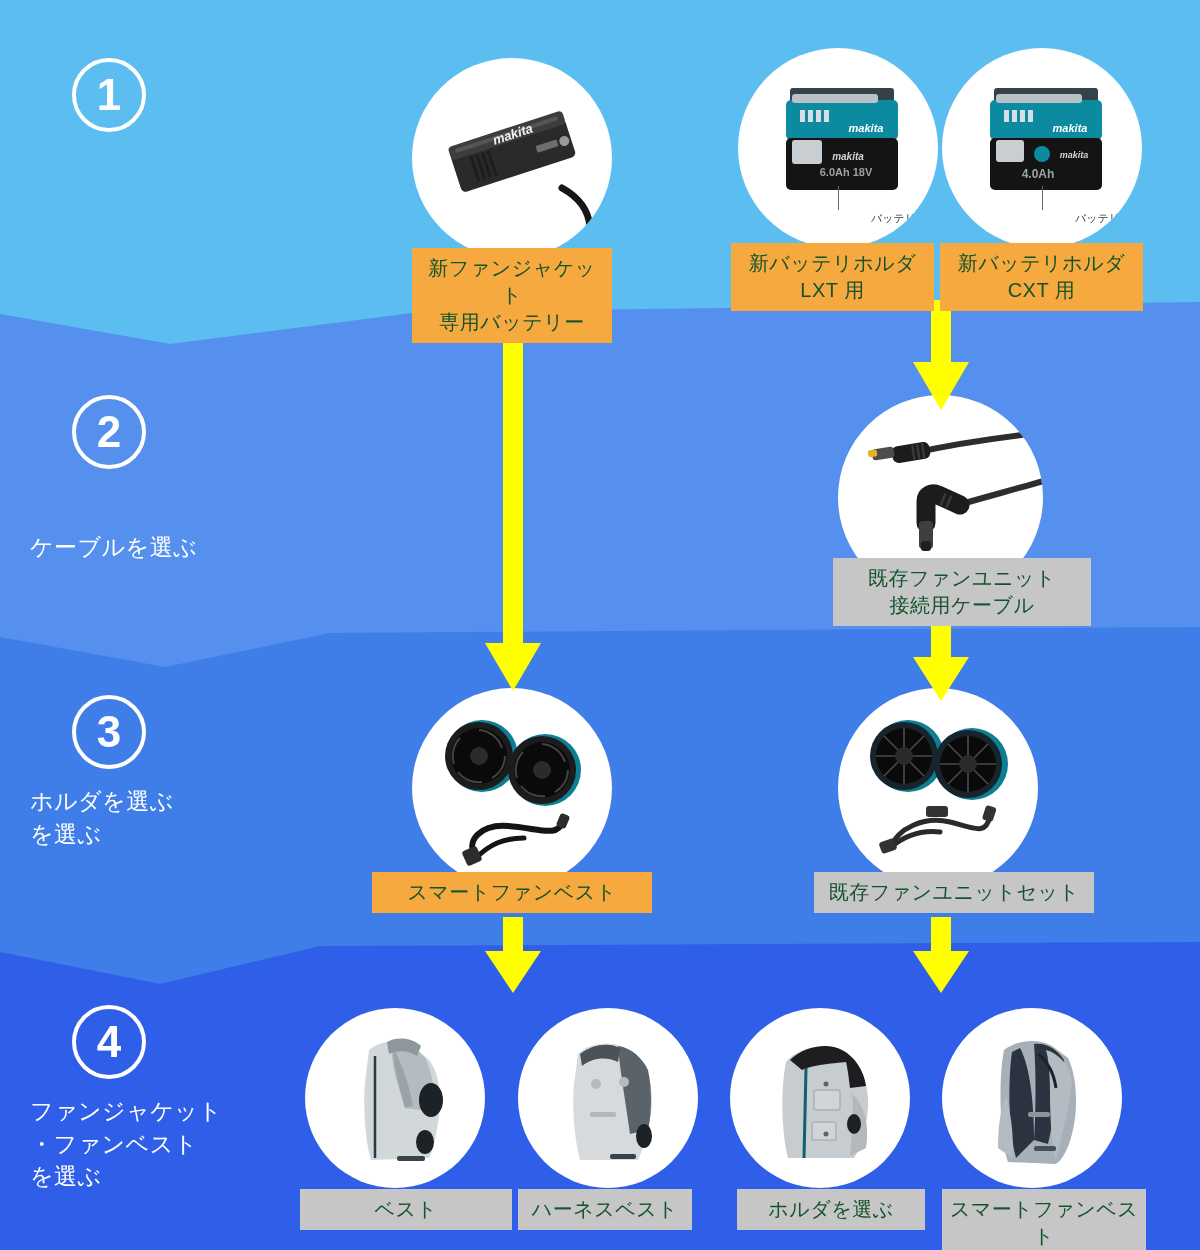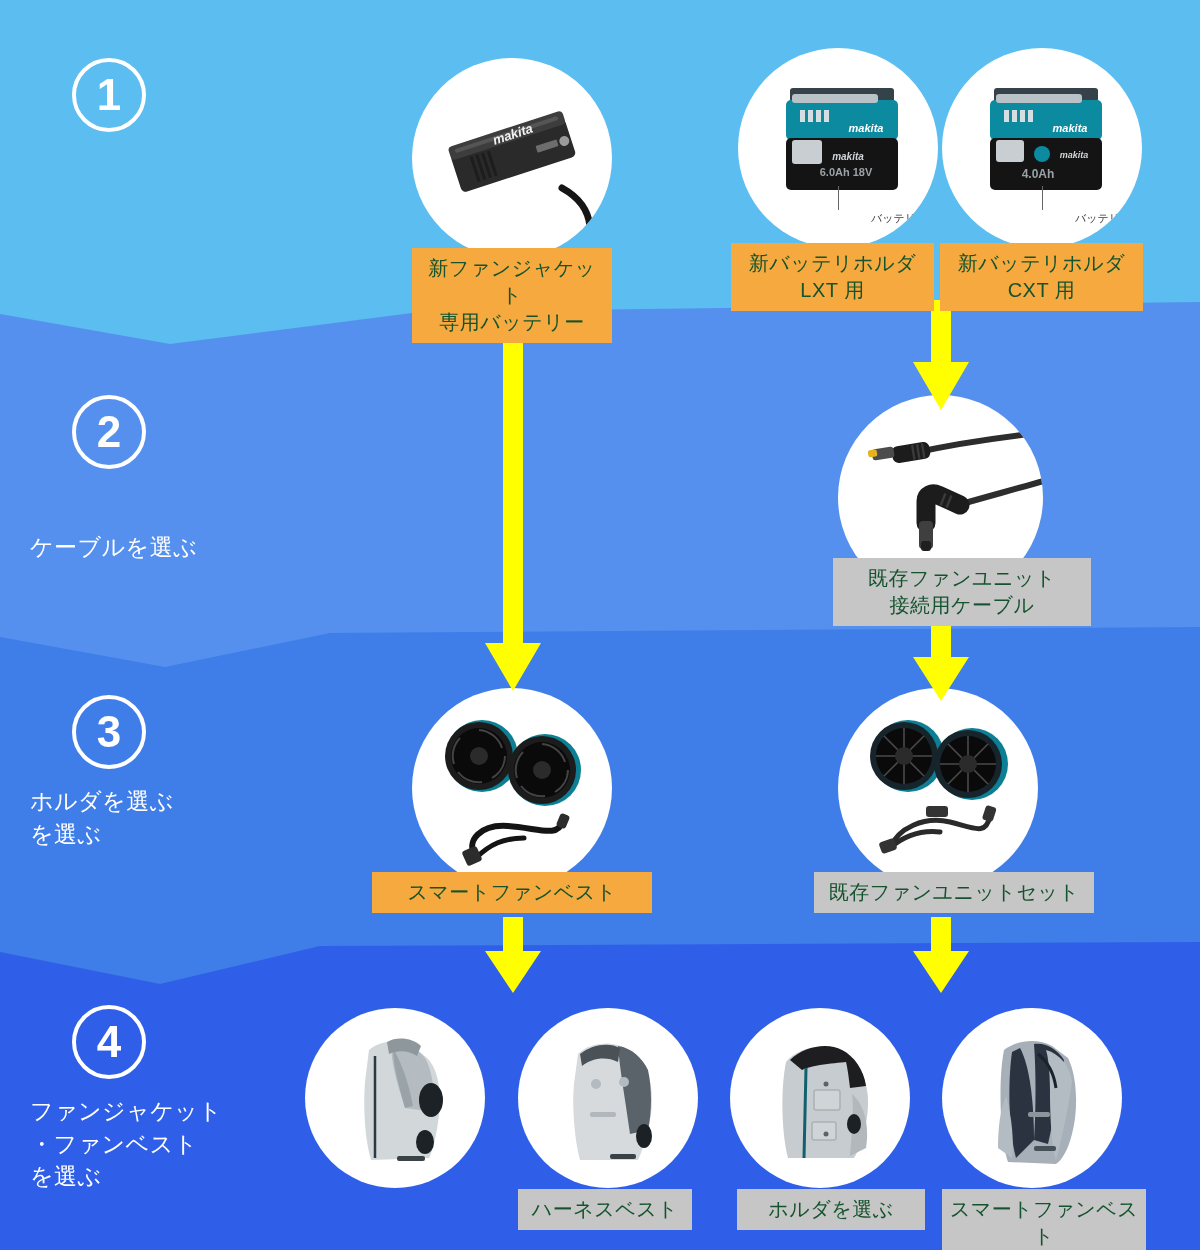--- a/index.html
+++ b/index.html
@@ -306,20 +306,21 @@
                C132 126 128 142 124 150 L66 152 C60 132 58 100 60 74 Z" fill="#d2d7da"></path>
       <path d="M86 36 C98 34 112 40 120 50 C128 64 130 86 128 104 L100 100 C92 76 86 54 86 36 Z" fill="#b5bcc1"></path>
       <path d="M88 40 C98 58 104 76 108 98 L100 100 C94 78 88 58 88 40 Z" fill="#9aa3a8"></path>
       <path d="M82 34 C92 28 108 30 116 38 L112 48 C104 42 92 42 84 46 Z" fill="#8e979c"></path>
       <ellipse cx="126" cy="92" rx="12" ry="17" fill="#1c2226"></ellipse>
       <ellipse cx="120" cy="134" rx="9" ry="12" fill="#1c2226"></ellipse>
       <path d="M70 48 L70 150" stroke="#2a3a44" stroke-width="2.5" fill="none"></path>
       <rect x="92" y="148" width="28" height="5" rx="2" fill="#3a4248"></rect>
     </svg>
   </div>
+  <div class="plabel gray" style="left:300px; top:1189px; width:212px;">ベスト</div>
 
   <div class="pcircle" style="left:518px; top:1008px; width:180px; height:180px;">
     <svg class="art" viewBox="0 0 180 180">
       <path d="M60 46 C72 34 96 32 110 42 L124 54 C134 68 136 92 132 112
                C128 130 124 144 120 152 L62 152 C56 130 54 96 56 76 Z" fill="#d6dadd"></path>
       <path d="M100 38 C114 40 124 50 130 62 C134 80 134 104 130 122
                L112 126 C108 96 102 64 100 38 Z" fill="#5b636a"></path>
       <path d="M62 46 C74 36 92 34 102 40 L100 54 C88 48 74 50 64 58 Z" fill="#4a5157"></path>
       <ellipse cx="126" cy="128" rx="8" ry="12" fill="#1b2125"></ellipse>
       <circle cx="78" cy="76" r="5" fill="#b3bac0"></circle>

